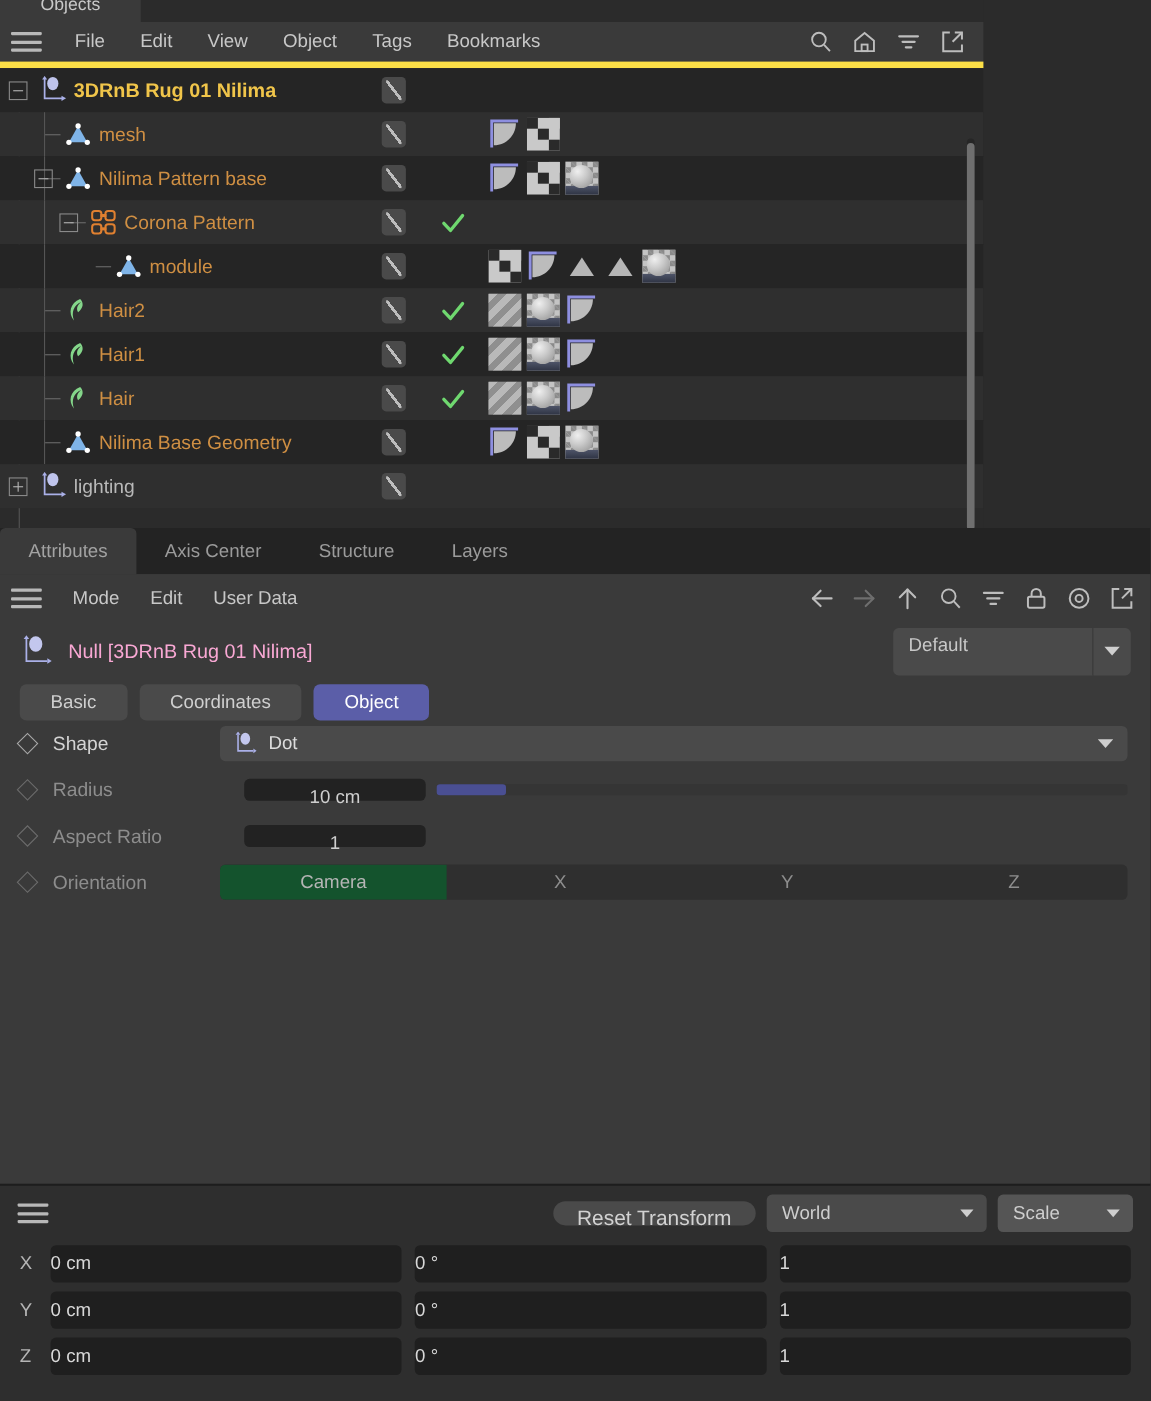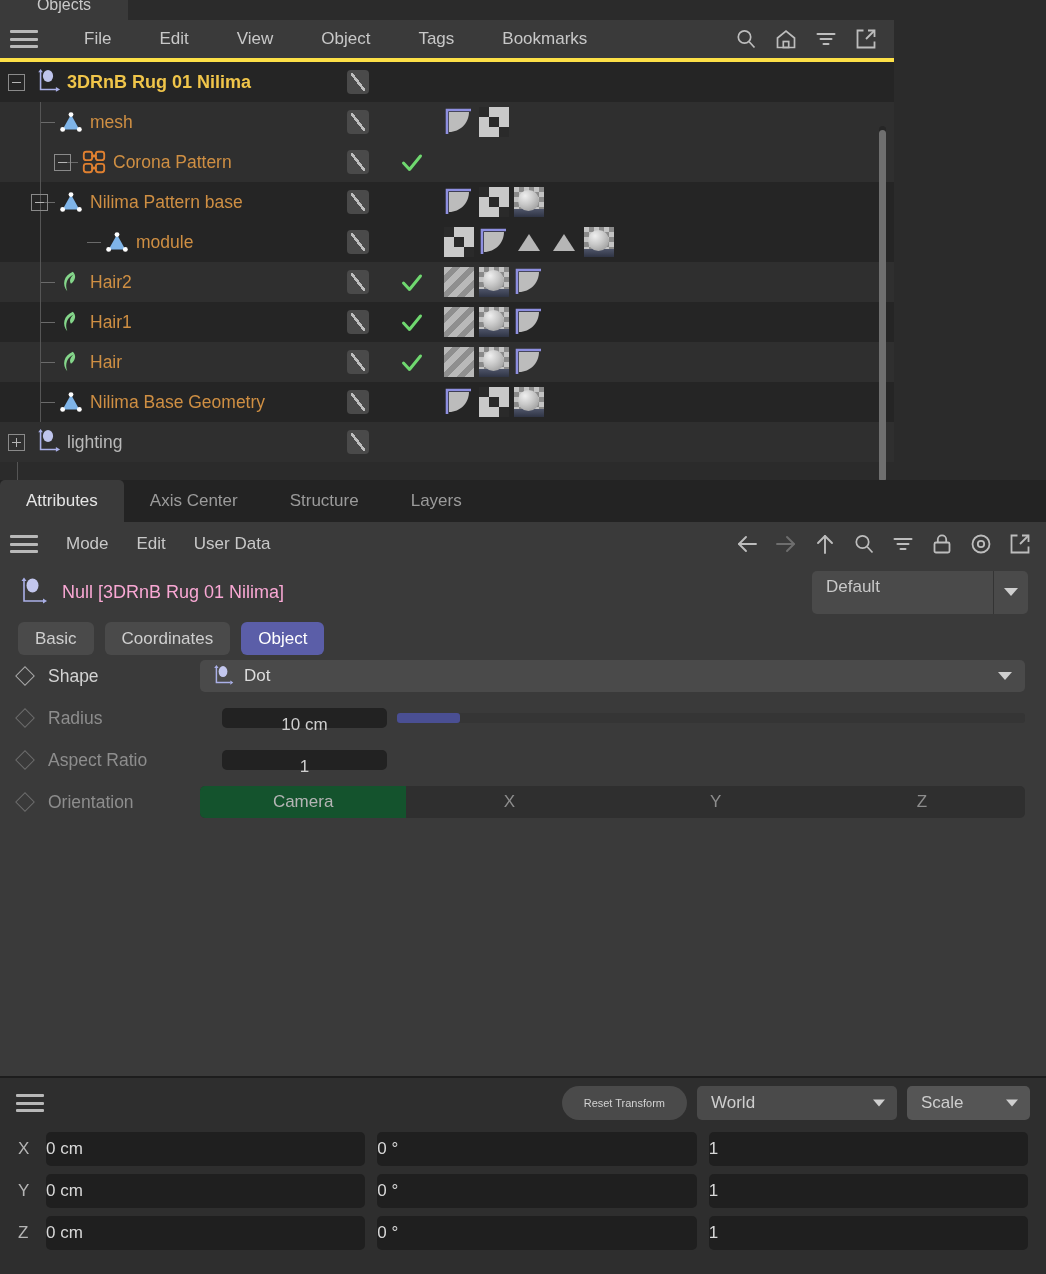--- a/index.html
+++ b/index.html
@@ -16,21 +16,21 @@
 
   .om-tabstrip { height: 20px; background: #2b2b2b; position: relative; }
   .om-tab {
     position: absolute; left: 0; top: -8px; width: 128px; height: 28px;
     background: #3a3a3a; border-radius: 5px 5px 0 0;
     color: #c9c9c9; font-size: 16px; text-align: center; line-height: 26px;
   }
 
   .om-menubar {
     height: 42px; background: #3a3a3a; display: flex; align-items: center;
-    padding: 0 10px; gap: 16px; border-bottom: 4px solid #fde047;
+    padding: 0 10px; gap: 0px; border-bottom: 6px solid #fde047;
   }
   .hamburger { width: 28px; height: 18px; display: flex; flex-direction: column;
     justify-content: space-between; margin-right: 14px; cursor: pointer; }
   .hamburger i { display: block; height: 3px; background: #b8b8b8; border-radius: 1px; }
   .menu-item { color: #c8c8c8; font-size: 17px; padding: 0 16px; cursor: default; }
   .om-menu-right { margin-left: auto; display: flex; align-items: center; gap: 16px; padding-right: 6px; }
   .icn { width: 24px; height: 24px; display: block; }
   .icn svg { width: 100%; height: 100%; display: block; }
 
   
@@ -94,39 +94,39 @@
   .om-scrollbar { position: absolute; right: 8px; top: 64px; width: 7px; height: 398px;
     background: #262626; border-radius: 4px; }
   .om-scrollthumb { position: absolute; left: 0; top: 4px; width: 7px; height: 352px;
     background: #6f6f6f; border-radius: 4px; }
 
   
   #attr-manager { width: 1046px; height: 596px; background: #3a3a3a; position: relative; }
 
   .am-tabstrip { height: 42px; background: #232323; display: flex; align-items: flex-end; }
   .am-tab { font-size: 17px; color: #9b9b9b; padding: 0 26px; height: 42px; line-height: 42px; cursor: pointer; }
-  .am-tab.active { background: #3a3a3a; color: #e5e5e5; border-radius: 5px 5px 0 0; }
+  .am-tab.active { background: #3a3a3a; color: #a3a3a3; border-radius: 5px 5px 0 0; }
 
   .am-menubar { height: 44px; background: #3a3a3a; display: flex; align-items: center; padding: 0 10px; }
   .am-menubar .menu-item { font-size: 17px; padding: 0 14px; }
   .am-menu-right { margin-left: auto; display: flex; align-items: center; gap: 15px; padding-right: 4px; }
 
   .am-header { height: 52px; display: flex; align-items: center; padding: 0 18px; }
   .am-header .nullicon { width: 30px; height: 30px; margin-right: 14px; flex: 0 0 30px; }
   .am-header .title { font-size: 18px; color: #f9a8d4; }
   .preset { margin-left: auto; display: flex; height: 43px; padding-left: 11px; }
   .preset .val {
     width: 182px; background: #4a4a4a; border-radius: 5px 0 0 5px; color: #c8c8c8;
     font-size: 17px; line-height: 32px; padding-left: 14px; border-right: 1px solid #343434; }
   .preset .arrow { width: 34px; background: #4a4a4a; border-radius: 0 5px 5px 0; position: relative; }
   .caret { position:absolute; left:50%; top:50%; transform:translate(-50%,-50%);
     width:0;height:0;border-left:7px solid transparent;border-right:7px solid transparent;border-top:8px solid #cfcfcf; }
 
   .am-pills { display: flex; gap: 11px; padding: 4px 18px 0; }
-  .pill { height: 33px; line-height: 33px; padding: 0 17px; border-radius: 6px;
+  .pill { height: 33px; line-height: 33px; padding: 0 28px; border-radius: 6px;
     background: #4a4a4a; color: #cfcfcf; font-size: 17px; cursor: pointer; }
   .pill.active { background: #5b5ea8; color: #ffffff; }
 
   .section-title { font-size: 19px; color: #e8e8e8; padding: 20px 18px 12px; }
 
   .prop-row { display: flex; align-items: center; height: 42px; padding-left: 18px; }
   .diamond { width: 14px; height: 14px; border: 1.6px solid #a8a8a8; transform: rotate(45deg);
     flex: 0 0 14px; margin-right: 16px; }
   .diamond.dim { border-color: #6b6b6b; }
   .plabel { width: 152px; font-size: 17.5px; color: #d3d3d3; flex: 0 0 152px; }
@@ -148,22 +148,22 @@
   .segctl { flex: 1; display: flex; height: 32px; background: #2f2f2f; border-radius: 5px;
     overflow: hidden; margin-right: 21px; }
   .seg { flex: 1; text-align: center; line-height: 32px; font-size: 17px; color: #8d8d8d; cursor: pointer; }
   .seg.active { background: #14532d; color: #b5b5b5; }
 
   
   #coord-manager { width: 1046px; height: 198px; background: #2e2e2e; border-top: 2px solid #1d1d1d; }
   .co-bar { height: 50px; display: flex; align-items: center; padding: 0 16px; }
   .co-bar .hamburger { margin-right: 0; }
   .co-right { margin-left: auto; display: flex; align-items: center; gap: 10px; }
-  .btn-reset { height: 34px; line-height: 34px; padding: 0 22px; border-radius: 17px;
-    background: #4a4a4a; color: #d2d2d2; font-size: 11px; cursor: pointer; }
+  .btn-reset { height: 22px; line-height: 34px; padding: 0 22px; border-radius: 17px;
+    background: #4a4a4a; color: #d2d2d2; font-size: 19px; cursor: pointer; }
   .dd-small { height: 34px; background: #4a4a4a; border-radius: 5px; display: flex; align-items: center;
     padding: 0 10px 0 14px; color: #cecece; font-size: 17px; position: relative; }
   .dd-small .lbl { margin-right: 28px; }
   .dd-small.w-world { width: 200px; }
   .dd-small.w-scale { width: 123px; background: #555555; }
   .dd-small .caret2 { position: absolute; right: 12px; top: 50%; transform: translateY(-50%);
     width:0;height:0;border-left:6px solid transparent;border-right:6px solid transparent;border-top:7px solid #cfcfcf; }
 
   .co-row { display: flex; align-items: center; height: 42px; padding: 0 18px; gap: 12px; }
   .axislbl { width: 16px; font-size: 17px; color: #b5b5b5; flex: 0 0 16px; }
@@ -263,20 +263,57 @@
               </svg>
             </span>
             <span class="tag">
               <svg viewBox="0 0 30 30">
                 <rect width="30" height="30" fill="#c9c9c9"></rect>
                 <rect x="0" y="0" width="10" height="10" fill="#2a2a2a"></rect>
                 <rect x="10" y="10" width="10" height="10" fill="#2a2a2a"></rect>
                 <rect x="20" y="20" width="10" height="10" fill="#2a2a2a"></rect>
                 <rect x="20" y="0" width="10" height="10" fill="#c9c9c9"></rect>
               </svg>
+            </span>
+          </div>
+        </div>
+        <div class="om-row dark">
+          <div class="om-namecol">
+            <div class="vline" style="left: 40px;"></div>
+            <div class="stub" style="left: 41px; width: 14px; top: 20px;"></div>
+            <div class="expander" style="left: 31px; top: 12px;"></div>
+            <span class="objicon" style="left: 58px; top: 7px;"><svg viewBox="0 0 28 28">
+                <polygon points="14,6 23,22 5,22" fill="#7fb4e8"></polygon>
+                <circle cx="14" cy="6" r="2.6" fill="#fff"></circle>
+                <circle cx="23" cy="22" r="2.6" fill="#fff"></circle>
+                <circle cx="5" cy="22" r="2.6" fill="#fff"></circle>
+              </svg></span>
+            <span class="objname obj" style="left: 90px;">Nilima Pattern base</span>
+            <span class="editbtn" style="top: 8px;"></span>
+            <span class="dots"><span class="dot"></span><span class="dot"></span></span>
+          </div>
+          <div class="om-tagcol">
+            <span class="tag">
+              <svg viewBox="0 0 30 30">
+                <polyline points="3,27 3,3 27,3" fill="none" stroke="#8e8fe0" stroke-width="2.6"></polyline>
+                <path d="M5 25 V5 H25 C25 16 16 25 5 25 Z" fill="#bcbcbc"></path>
+              </svg>
+            </span>
+            <span class="tag">
+              <svg viewBox="0 0 30 30">
+                <rect width="30" height="30" fill="#c9c9c9"></rect>
+                <rect x="0" y="0" width="10" height="10" fill="#2a2a2a"></rect>
+                <rect x="10" y="10" width="10" height="10" fill="#2a2a2a"></rect>
+                <rect x="20" y="20" width="10" height="10" fill="#2a2a2a"></rect>
+                <rect x="20" y="0" width="10" height="10" fill="#c9c9c9"></rect>
+              </svg>
+            </span>
+            <span class="tag sphere">
+              <span class="floor"></span>
+              <span class="ball"></span>
             </span>
           </div>
         </div>
         <div class="om-row alt">
           <div class="om-namecol">
             <div class="vline" style="left: 40px;"></div>
             <div class="stub" style="left: 64px; width: 14px; top: 20px;"></div>
             <div class="expander" style="left: 54px; top: 12px;"></div>
             <span class="objicon" style="left: 81px; top: 7px;"><svg viewBox="0 0 28 28">
                 <rect x="3" y="3" width="9" height="9" rx="2.6" fill="none" stroke="#e08030" stroke-width="2"></rect>
@@ -287,57 +324,20 @@
                 <rect x="11" y="19" width="6" height="3" fill="#e08030"></rect>
               </svg></span>
             <span class="objname obj" style="left: 113px;">Corona Pattern</span>
             <span class="editbtn" style="top: 8px;"></span>
             <span class="dots"><span class="dot"></span><span class="dot"></span></span>
             <span class="chk"><svg viewBox="0 0 24 24" fill="none" stroke="#6fd86f" stroke-width="3" stroke-linecap="round" stroke-linejoin="round">
                 <polyline points="3.5,12 9.5,18.5 20.5,5"></polyline>
               </svg></span>
           </div>
           <div class="om-tagcol"></div>
-        </div>
-        <div class="om-row dark">
-          <div class="om-namecol">
-            <div class="vline" style="left: 40px;"></div>
-            <div class="stub" style="left: 41px; width: 14px; top: 20px;"></div>
-            <div class="expander" style="left: 31px; top: 12px;"></div>
-            <span class="objicon" style="left: 58px; top: 7px;"><svg viewBox="0 0 28 28">
-                <polygon points="14,6 23,22 5,22" fill="#7fb4e8"></polygon>
-                <circle cx="14" cy="6" r="2.6" fill="#fff"></circle>
-                <circle cx="23" cy="22" r="2.6" fill="#fff"></circle>
-                <circle cx="5" cy="22" r="2.6" fill="#fff"></circle>
-              </svg></span>
-            <span class="objname obj" style="left: 90px;">Nilima Pattern base</span>
-            <span class="editbtn" style="top: 8px;"></span>
-            <span class="dots"><span class="dot"></span><span class="dot"></span></span>
-          </div>
-          <div class="om-tagcol">
-            <span class="tag">
-              <svg viewBox="0 0 30 30">
-                <polyline points="3,27 3,3 27,3" fill="none" stroke="#8e8fe0" stroke-width="2.6"></polyline>
-                <path d="M5 25 V5 H25 C25 16 16 25 5 25 Z" fill="#bcbcbc"></path>
-              </svg>
-            </span>
-            <span class="tag">
-              <svg viewBox="0 0 30 30">
-                <rect width="30" height="30" fill="#c9c9c9"></rect>
-                <rect x="0" y="0" width="10" height="10" fill="#2a2a2a"></rect>
-                <rect x="10" y="10" width="10" height="10" fill="#2a2a2a"></rect>
-                <rect x="20" y="20" width="10" height="10" fill="#2a2a2a"></rect>
-                <rect x="20" y="0" width="10" height="10" fill="#c9c9c9"></rect>
-              </svg>
-            </span>
-            <span class="tag sphere">
-              <span class="floor"></span>
-              <span class="ball"></span>
-            </span>
-          </div>
         </div>
         <div class="om-row dark">
           <div class="om-namecol">
             <div class="vline" style="left: 40px;"></div>
             <div class="stub" style="left: 87px; width: 14px; top: 20px;"></div>
             <span class="objicon" style="left: 104px; top: 7px;"><svg viewBox="0 0 28 28">
                 <polygon points="14,6 23,22 5,22" fill="#7fb4e8"></polygon>
                 <circle cx="14" cy="6" r="2.6" fill="#fff"></circle>
                 <circle cx="23" cy="22" r="2.6" fill="#fff"></circle>
                 <circle cx="5" cy="22" r="2.6" fill="#fff"></circle>

